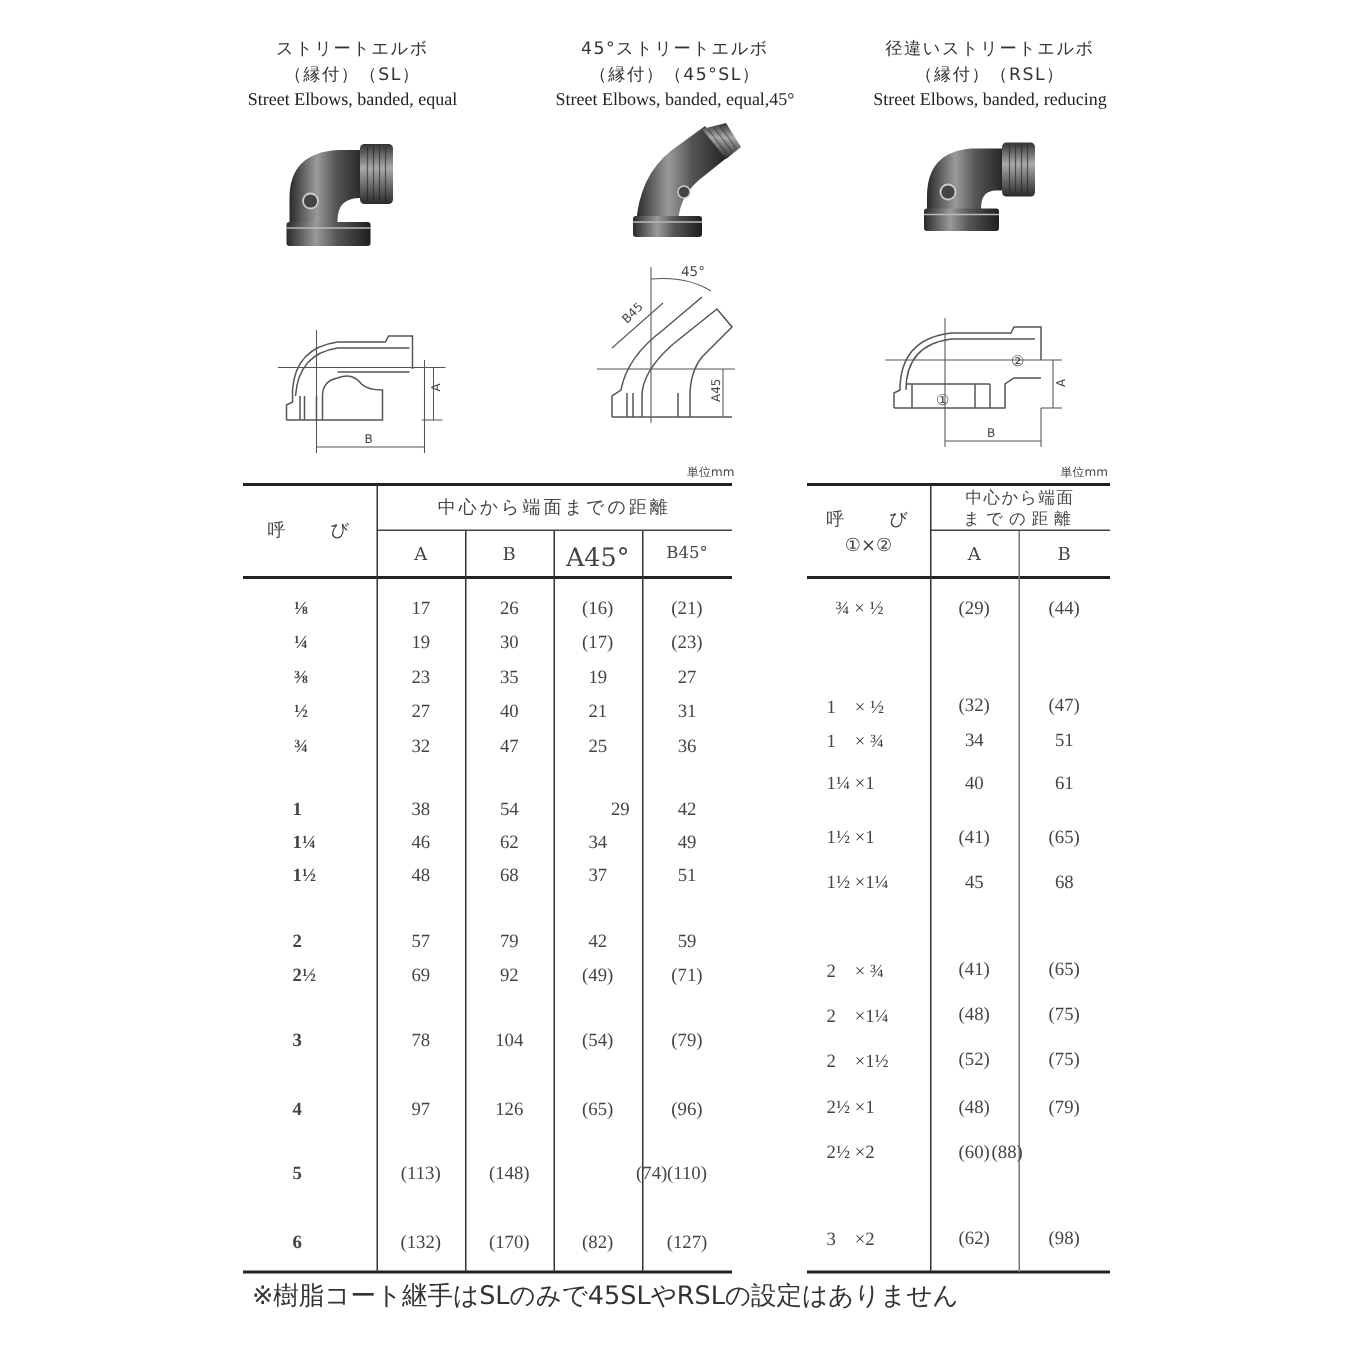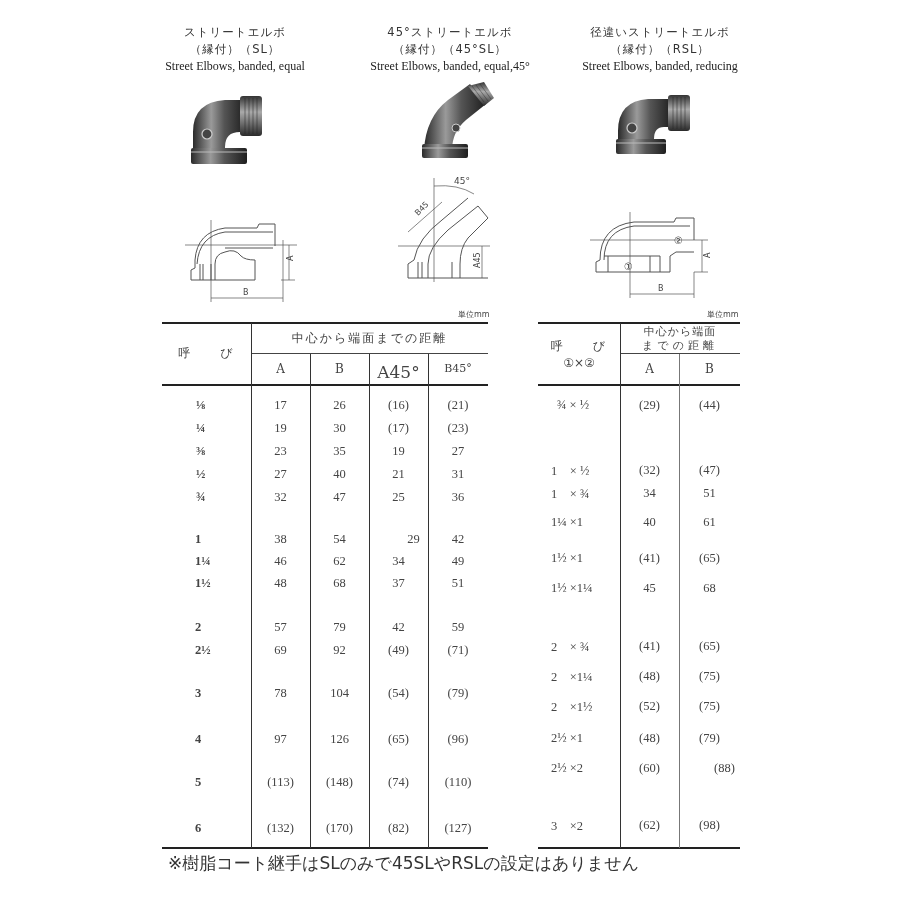--- a/index.html
+++ b/index.html
@@ -262,21 +262,21 @@
         <div class="size" style="left: 195px; top: 732px; font-weight: bold;">4</div>
         <div class="cell" style="left: 251px; top: 732px; width: 59px;">97</div>
         <div class="cell" style="left: 310px; top: 732px; width: 59px;">126</div>
         <div class="cell" style="left: 369px; top: 732px; width: 59px;">(65)</div>
         <div class="cell" style="left: 428px; top: 732px; width: 60px;">(96)</div>
       </div>
       <div>
         <div class="size" style="left: 195px; top: 775px; font-weight: bold;">5</div>
         <div class="cell" style="left: 251px; top: 775px; width: 59px;">(113)</div>
         <div class="cell" style="left: 310px; top: 775px; width: 59px;">(148)</div>
-        <div class="cell" style="left: 369px; top: 775px; width: 59px;">(74)</div>
+        <div class="cell" style="left: 369px; top: 775px; width: 59px; padding-left: 36px;">(74)</div>
         <div class="cell" style="left: 428px; top: 775px; width: 60px;">(110)</div>
       </div>
       <div>
         <div class="size" style="left: 195px; top: 821px; font-weight: bold;">6</div>
         <div class="cell" style="left: 251px; top: 821px; width: 59px;">(132)</div>
         <div class="cell" style="left: 310px; top: 821px; width: 59px;">(170)</div>
         <div class="cell" style="left: 369px; top: 821px; width: 59px;">(82)</div>
         <div class="cell" style="left: 428px; top: 821px; width: 60px;">(127)</div>
       </div>
     </div>
@@ -344,21 +344,21 @@
         <div class="cell" style="left: 679px; top: 699px; width: 61px;">(75)</div>
       </div>
       <div>
         <div class="size" style="left: 551px; top: 731px;">2½ ×1</div>
         <div class="cell" style="left: 620px; top: 731px; width: 59px;">(48)</div>
         <div class="cell" style="left: 679px; top: 731px; width: 61px;">(79)</div>
       </div>
       <div>
         <div class="size" style="left: 551px; top: 761px;">2½ ×2</div>
         <div class="cell" style="left: 620px; top: 761px; width: 59px;">(60)</div>
-        <div class="cell" style="left: 694px; top: 761px; width: 61px;">(88)</div>
+        <div class="cell" style="left: 641px; top: 761px; width: 61px;">(88)</div>
       </div>
       <div>
         <div class="size" style="left: 551px; top: 818px;">3　×2</div>
         <div class="cell" style="left: 620px; top: 818px; width: 59px;">(62)</div>
         <div class="cell" style="left: 679px; top: 818px; width: 61px;">(98)</div>
       </div>
     </div>
 </div>
 
 <div class="note" style="left:168px; top:852px;">※樹脂コート継手はSLのみで45SLやRSLの設定はありません</div>

